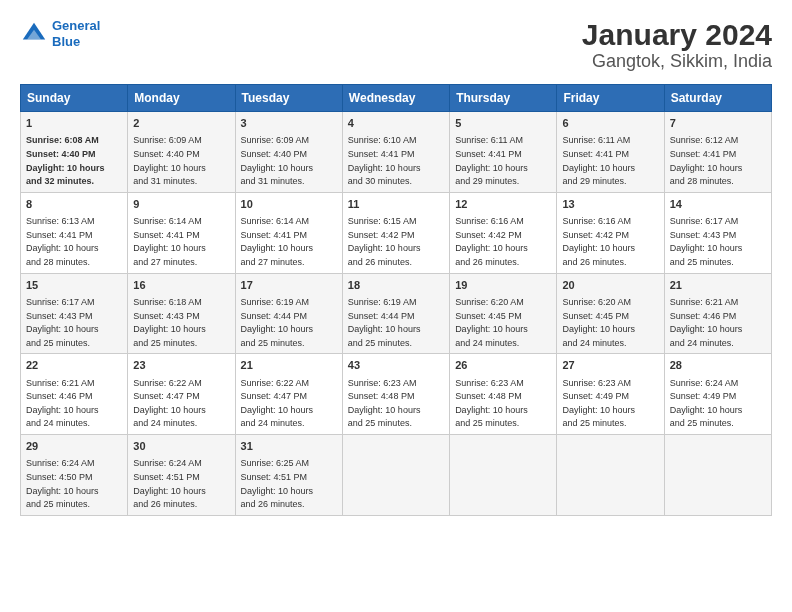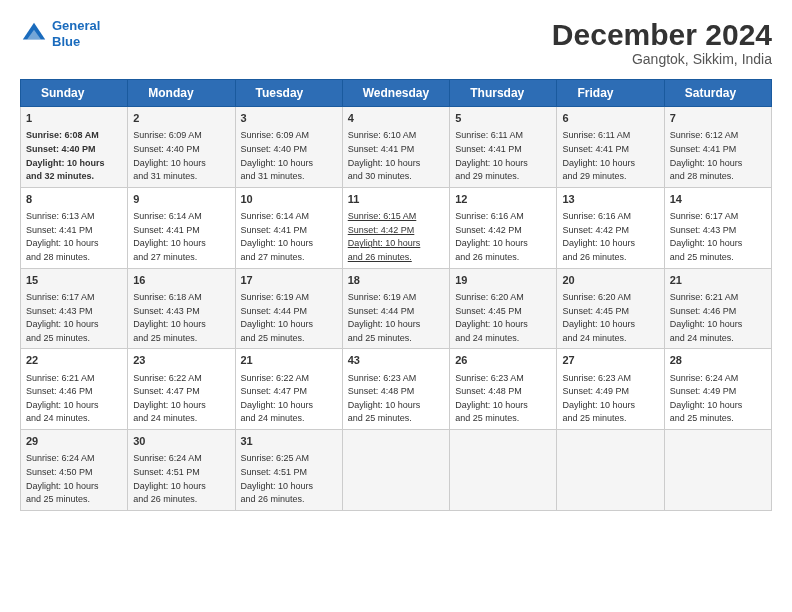--- a/index.html
+++ b/index.html
@@ -42,35 +42,35 @@
     .title-block {
       text-align: right;
     }
     .month-title {
       font-size: 30px;
       font-weight: bold;
       color: #333;
       line-height: 1.1;
     }
     .location {
-      font-size: 14px;
+      font-size: 18px;
       color: #555;
     }
     table {
       width: 100%;
       border-collapse: collapse;
       font-size: 9.5px;
     }
     thead tr th {
       background-color: #2d6db5;
       color: #fff;
       font-size: 12px;
       font-weight: bold;
       text-align: left;
-      padding: 6px 20px;
+      padding: 6px 6px;
       border: 1px solid #1a5a9e;
     }
     tbody tr td {
       border: 1px solid #ccc;
       vertical-align: top;
       padding: 4px 5px;
       color: #333;
       line-height: 1.4;
       width: 14.28%;
     }
@@ -103,21 +103,21 @@
       <svg class="logo-icon" viewBox="0 0 40 40">
         <polygon points="20,4 36,28 4,28" fill="#1a6bbd"></polygon>
         <polygon points="20,14 30,28 10,28" fill="#fff" opacity="0.4"></polygon>
       </svg>
       <div class="logo-text">
         <span style="color:#1a6bbd">General</span><br>
         <span>Blue</span>
       </div>
     </div>
     <div class="title-block">
-      <div class="month-title">December 2024</div>
+      <div class="month-title">January 2024</div>
       <div class="location">Gangtok, Sikkim, India</div>
     </div>
   </div>
 
   <table>
     <thead>
       <tr>
       <th>Sunday</th>
           <th>Monday</th>
           <th>Tuesday</th>
@@ -164,21 +164,21 @@
 Daylight: 10 hours
 and 28 minutes.</span></td>
           <td><span class="day-num">9</span><span class="day-info" style="white-space: pre-line;">Sunrise: 6:14 AM
 Sunset: 4:41 PM
 Daylight: 10 hours
 and 27 minutes.</span></td>
           <td><span class="day-num">10</span><span class="day-info" style="white-space: pre-line;">Sunrise: 6:14 AM
 Sunset: 4:41 PM
 Daylight: 10 hours
 and 27 minutes.</span></td>
-          <td><span class="day-num">11</span><span class="day-info" style="white-space: pre-line; text-decoration: underline;">Sunrise: 6:15 AM
+          <td><span class="day-num">11</span><span class="day-info" style="white-space: pre-line;">Sunrise: 6:15 AM
 Sunset: 4:42 PM
 Daylight: 10 hours
 and 26 minutes.</span></td>
           <td><span class="day-num">12</span><span class="day-info" style="white-space: pre-line;">Sunrise: 6:16 AM
 Sunset: 4:42 PM
 Daylight: 10 hours
 and 26 minutes.</span></td>
           <td><span class="day-num">13</span><span class="day-info" style="white-space: pre-line;">Sunrise: 6:16 AM
 Sunset: 4:42 PM
 Daylight: 10 hours

